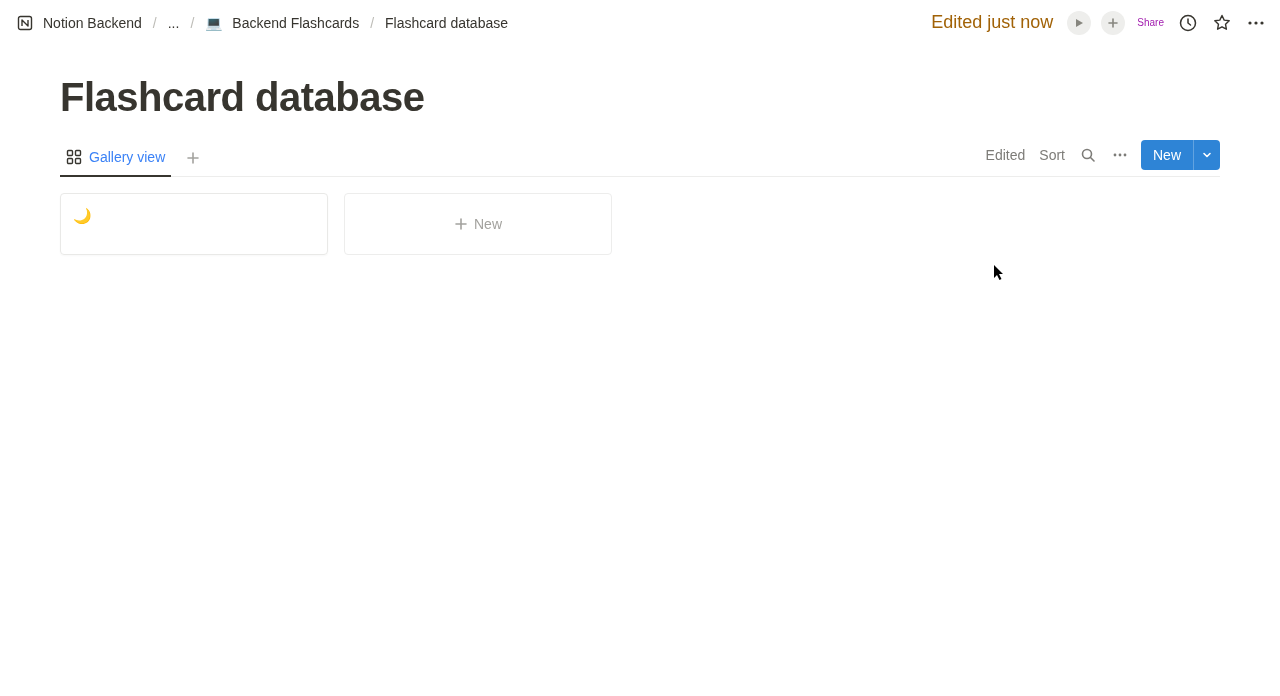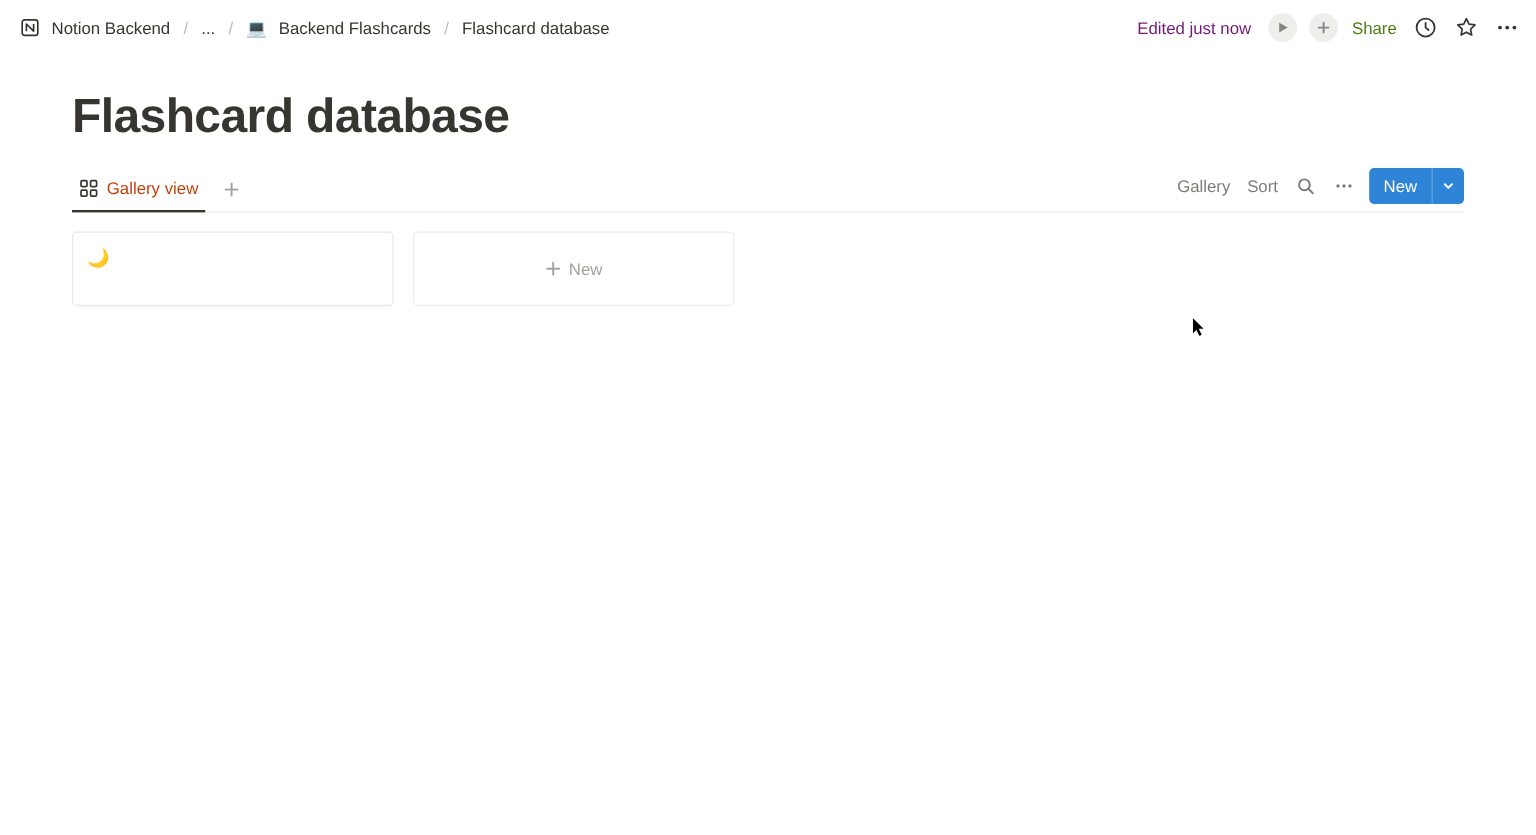--- a/index.html
+++ b/index.html
@@ -55,22 +55,22 @@
     align-items: center;
     justify-content: center;
     font-size: 14px;
   }
   .topbar-right {
     display: flex;
     align-items: center;
     gap: 10px;
   }
   .edited-label {
-    color: #701a75;
-    font-size: 14px;
+    color: #a16207;
+    font-size: 18px;
     margin-right: 4px;
   }
   .circle-btn {
     width: 24px; height: 24px;
     border-radius: 50%;
     background: #eeeeec;
     display: flex;
     align-items: center;
     justify-content: center;
     cursor: pointer;
@@ -78,22 +78,22 @@
   }
   .icon-btn {
     width: 24px; height: 24px;
     display: flex;
     align-items: center;
     justify-content: center;
     cursor: pointer;
     color: #37352f;
   }
   .share-label {
-    font-size: 14px;
-    color: #4d7c0f;
+    font-size: 10px;
+    color: #a21caf;
     cursor: pointer;
     padding: 2px 2px;
   }
 
   
   .page {
     padding: 30px 60px 0 60px;
   }
   .page-title {
     font-size: 40px;
@@ -115,21 +115,21 @@
     align-items: center;
     gap: 2px;
   }
   .view-tab {
     display: flex;
     align-items: center;
     gap: 7px;
     padding: 8px 6px 10px 6px;
     font-size: 14px;
     font-weight: 500;
-    color: #c2410c;
+    color: #3b82f6;
     border-bottom: 2px solid #37352f;
     margin-bottom: -1px;
     cursor: pointer;
   }
   .add-view-btn {
     width: 28px; height: 28px;
     display: flex;
     align-items: center;
     justify-content: center;
     color: #a3a29e;
@@ -320,21 +320,21 @@
         <span>Gallery view</span>
       </div>
       <div class="add-view-btn">
         <svg width="14" height="14" viewBox="0 0 14 14">
             <path d="M7 2v10M2 7h10" stroke="#a3a29e" stroke-width="1.6" stroke-linecap="round"></path>
           </svg>
       </div>
     </div>
 
     <div class="view-controls">
-      <span class="ctrl-text">Gallery</span>
+      <span class="ctrl-text">Edited</span>
       <span class="ctrl-text">Sort</span>
       <span class="ctrl-icon">
         <svg width="16" height="16" viewBox="0 0 16 16">
             <circle cx="7" cy="7" r="4.5" fill="none" stroke="#7d7c78" stroke-width="1.6"></circle>
             <path d="M10.5 10.5L14 14" stroke="#7d7c78" stroke-width="1.6" stroke-linecap="round"></path>
           </svg>
       </span>
       <span class="ctrl-icon">
         <svg width="18" height="18" viewBox="0 0 18 18">
             <circle cx="4" cy="9" r="1.4" fill="#7d7c78"></circle>

